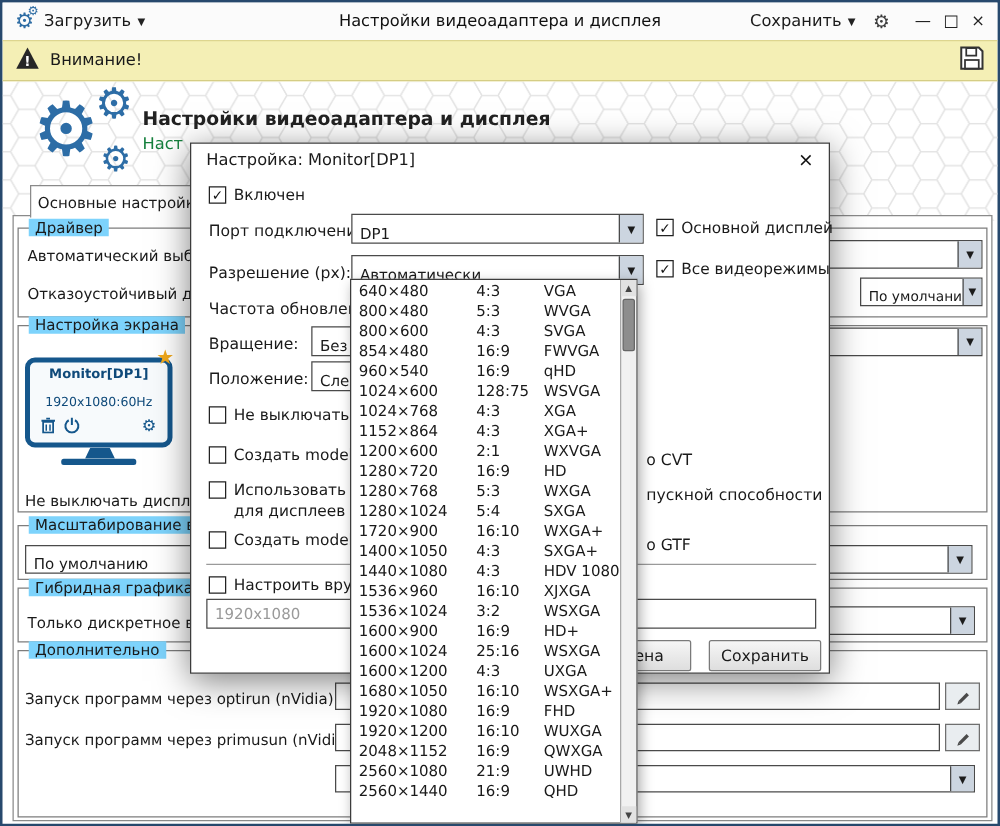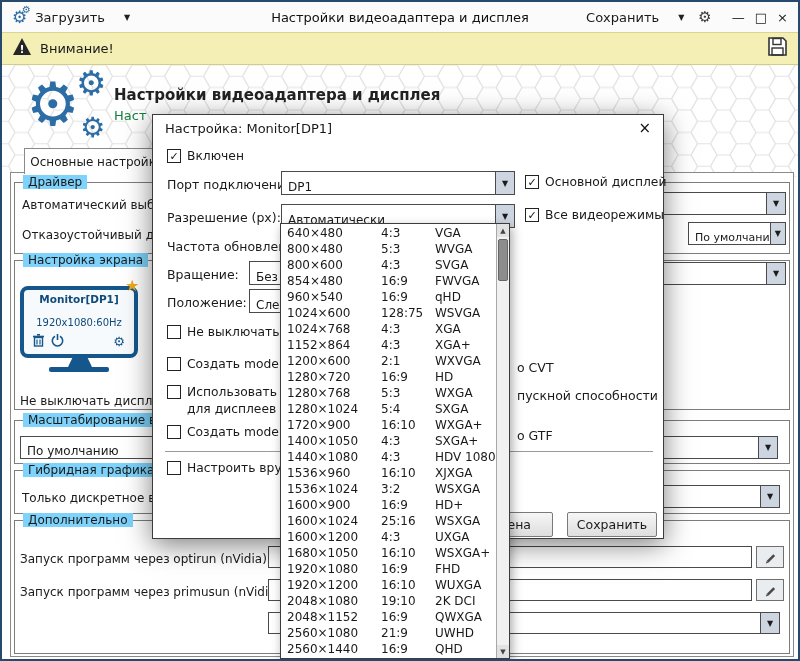--- a/index.html
+++ b/index.html
@@ -3,21 +3,21 @@
 <meta charset="utf-8">
 <style>
   *{margin:0;padding:0;box-sizing:border-box}
   html,body{width:800px;height:661px}
   body{font-family:"DejaVu Sans",sans-serif;color:#1a1a1a;background:#fff}
   .window{position:relative;width:800px;height:661px;background:#fff;border:2px solid #27496d;overflow:hidden}
 
   
   .titlebar{position:absolute;left:0;top:0;width:100%;height:30px;background:#fbfbfb;display:flex;align-items:center;padding:0 10px;gap:8px;z-index:5}
   .tb-title{position:absolute;left:0;width:100%;text-align:center;font-size:13px;color:#111;pointer-events:none}
-  .tb-btn{display:flex;align-items:center;gap:19px;font-size:13px;cursor:default}
+  .tb-btn{display:flex;align-items:center;gap:5px;font-size:13px;cursor:default}
   .caret{font-size:8px;color:#222}
   .gear-app{color:#2e6da4;font-size:17px;line-height:1;position:relative}
   .gear-app .g2{position:absolute;font-size:10px;left:10px;top:-4px}
   .gear-plain{color:#3c3c3c;font-size:15px;line-height:1}
   .winctl{display:flex;align-items:center;gap:10px;font-size:13px;color:#222;margin-left:6px}
   .tb-right{margin-left:auto;display:flex;align-items:center;gap:14px}
 
   
   .warnbar{position:absolute;left:0;top:30px;width:100%;height:33px;background:#f4efb5;border-top:1px solid #ddd58f;border-bottom:1px solid #d5cd85;display:flex;align-items:center;padding:0 10px;z-index:5}
   .warn-text{font-size:13px;margin-left:8px}
@@ -305,20 +305,21 @@
       <span>Создать modeline</span>
     </span>
     <span class="m-lbl" style="left:364px;top:313px">о GTF</span>
 
     <div class="hr" style="left:12px;top:336px;width:488px"></div>
 
     <span class="cb" style="left:14px;top:346px">
       <span class="box"></span>
       <span>Настроить вручну</span>
     </span>
+    <input class="tinput" style="left: 12px; top: 364px; width: 488px; height: 24px;" placeholder="1920x1080">
 
     <div class="btn" style="left:306px;top:397px;width:94px;height:25px">Отмена</div>
     <div class="btn" style="left:414px;top:397px;width:90px;height:25px">Сохранить</div>
   </div>
 
   <div class="droplist">
     <div class="list-rows">
         <div class="list-row">
         <span class="c-res">640×480</span>
         <span class="c-ratio">4:3</span>
@@ -426,25 +427,20 @@
       </div>
         <div class="list-row">
         <span class="c-res">1920×1080</span>
         <span class="c-ratio">16:9</span>
         <span class="c-name">FHD</span>
       </div>
         <div class="list-row">
         <span class="c-res">1920×1200</span>
         <span class="c-ratio">16:10</span>
         <span class="c-name">WUXGA</span>
-      </div>
-        <div class="list-row">
-        <span class="c-res">2048×1080</span>
-        <span class="c-ratio">19:10</span>
-        <span class="c-name">2K DCI</span>
       </div>
         <div class="list-row">
         <span class="c-res">2048×1152</span>
         <span class="c-ratio">16:9</span>
         <span class="c-name">QWXGA</span>
       </div>
         <div class="list-row">
         <span class="c-res">2560×1080</span>
         <span class="c-ratio">21:9</span>
         <span class="c-name">UWHD</span>

